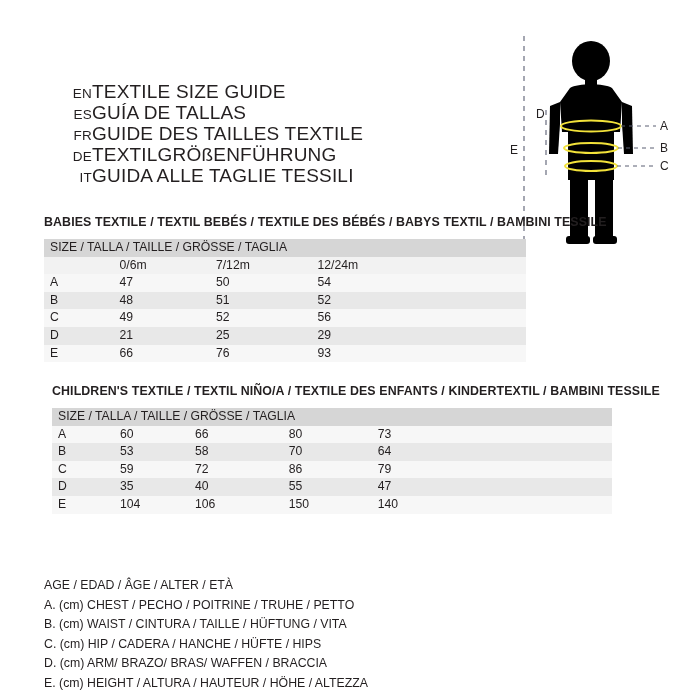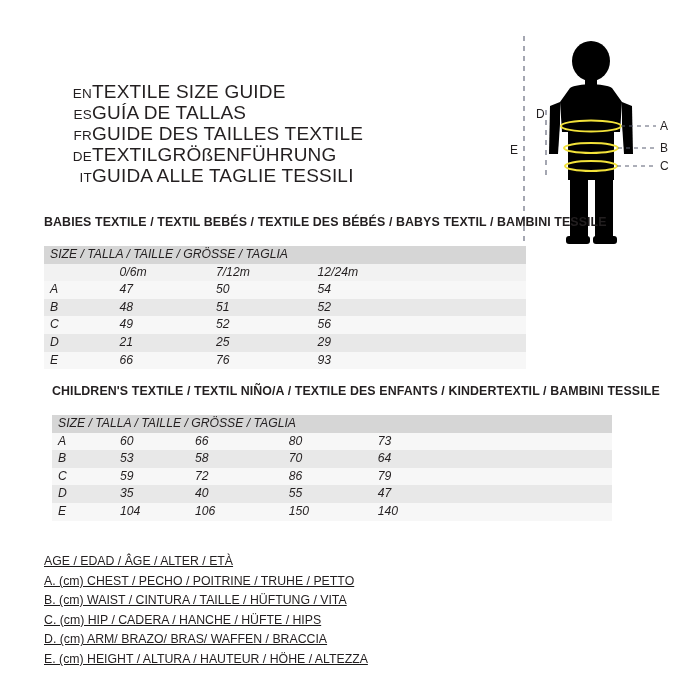--- a/index.html
+++ b/index.html
@@ -65,30 +65,29 @@
     left: 44px;
   }
   .sec-babies { top: 215px; width: 482px; }
   .sec-children { top: 384px; width: 560px; margin-left: 8px; }
 
   .sec-title {
     font-size: 12.4px;
     font-weight: bold;
     color: #231f20;
     letter-spacing: 0.1px;
-    padding-bottom: 17px;
+    padding-bottom: 10px;
     white-space: nowrap;
   }
 
   table.sz {
     border-collapse: collapse;
     width: 100%;
     font-size: 12.2px;
     color: #231f20;
-    font-style: italic;
   }
   table.sz td {
     padding: 0;
     height: 17.6px;
     vertical-align: middle;
     line-height: 17.6px;
     white-space: nowrap;
   }
   tr.head td {
     background: #d6d6d6;
@@ -115,23 +114,22 @@
 
   .children .c1 { width: 64px; }
   .children .c2 { width: 80px; }
   .children .c3 { width: 76px; }
   .children .c4 { width: 200px; }
 
   
   .legend {
     position: absolute;
     left: 44px;
-    top: 552px;
+    top: 576px;
     width: 520px;
-    text-decoration: underline;
   }
   .legend-row {
     font-size: 12.3px;
     line-height: 19.6px;
     color: #231f20;
     white-space: nowrap;
   }
 </style>
 </head>
 <body>

